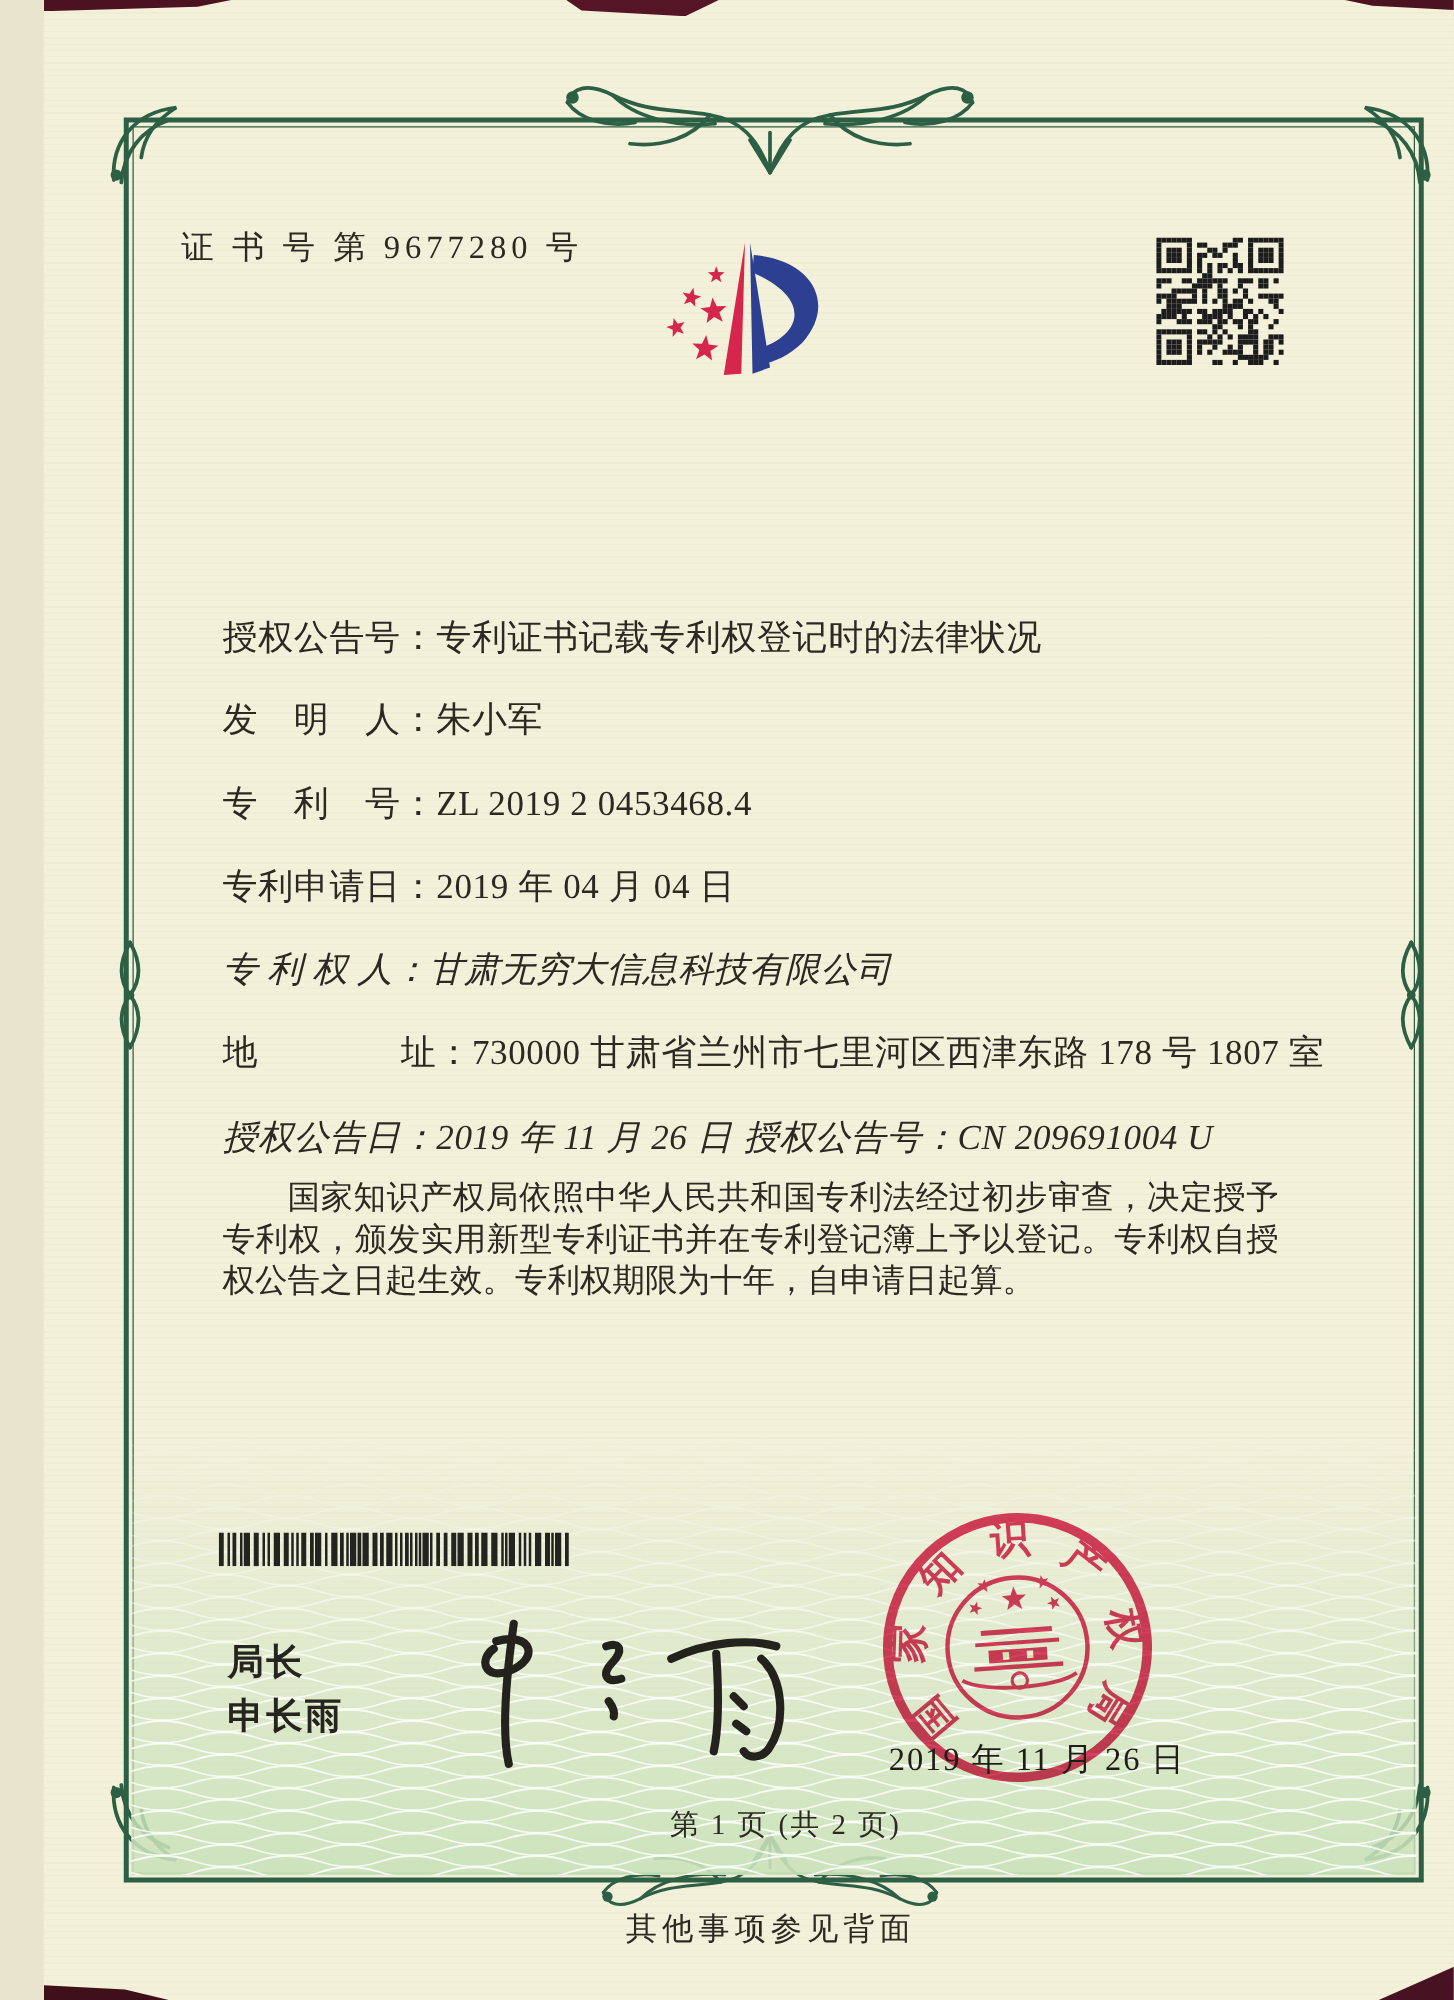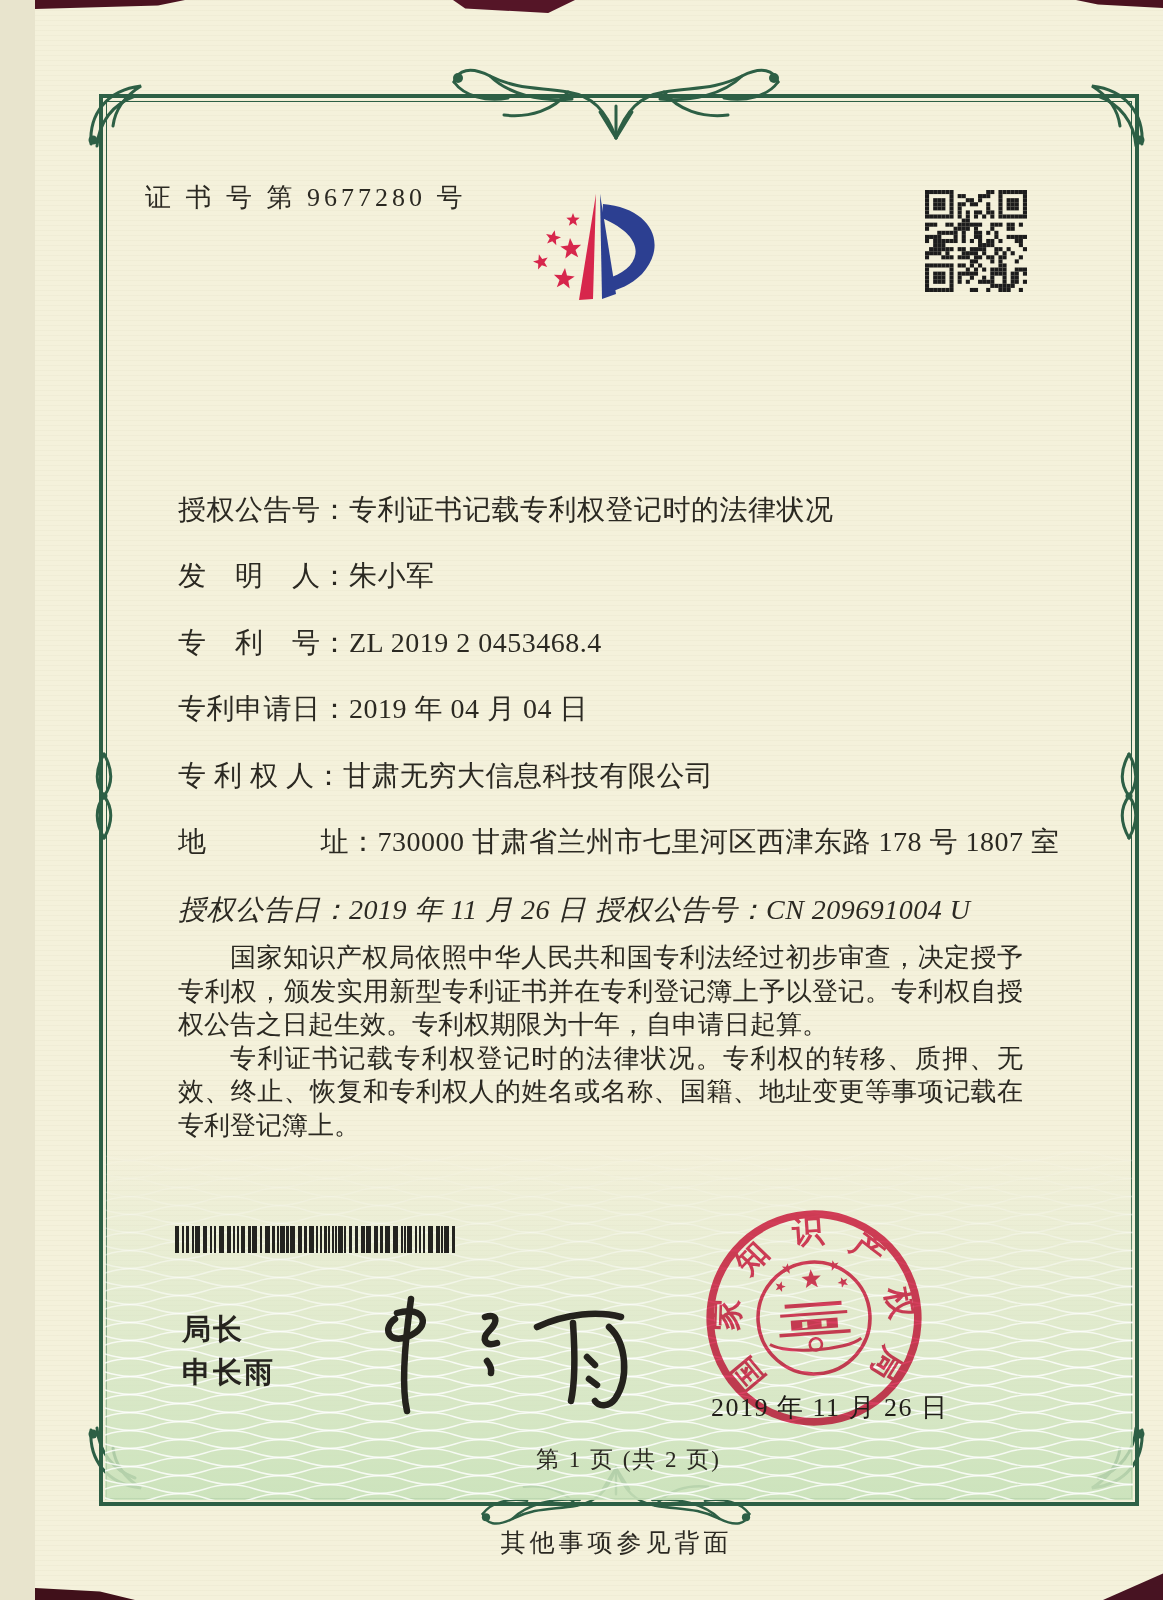--- a/index.html
+++ b/index.html
@@ -19,21 +19,21 @@
   .logo{left:468px;top:178px;width:175px;height:145px;}
   .qr{left:890px;top:190px;width:102px;height:102px;}
   .title{left:0;top:350px;width:1120px;text-align:center;font-size:55px;font-weight:bold;letter-spacing:7px;}
   
   .fields{position:absolute;left:143px;top:0;width:880px;height:960px;}
   .frow{position:absolute;left:0;font-size:28px;letter-spacing:.5px;white-space:nowrap;}
   .frow:nth-of-type(1){top:491px;}
   .frow:nth-of-type(2){top:557px;}
   .frow:nth-of-type(3){top:624px;}
   .frow:nth-of-type(4){top:690px;}
-  .frow:nth-of-type(5){top:757px;}
+  .frow:nth-of-type(5){top:757px;font-style:italic;}
   .frow:nth-of-type(6){top:823px;}
   .frow:nth-of-type(7){top:891px;font-style:italic;}
   .grant-pair{position:absolute;left:417px;top:0;white-space:nowrap;}
   
   .paras{position:absolute;left:143px;top:941px;width:845px;}
   .paras p{margin:0;font-size:26px;line-height:33.5px;text-indent:2em;text-align:justify;}
   
   .guilloche{left:70px;top:1150px;width:1028px;height:350px;
     background:linear-gradient(180deg, rgba(214,232,200,0) 0%, rgba(211,230,197,0.45) 38%, rgba(201,226,186,0.92) 100%);}
   .guilloche svg{position:absolute;left:0;top:0;width:100%;height:100%;}
@@ -462,21 +462,20 @@
     <div class="frow"><span>专 利 权 人：</span><span>甘肃无穷大信息科技有限公司</span></div>
     <div class="frow"><span>地　　　　址：</span><span>730000 甘肃省兰州市七里河区西津东路 178 号 1807 室</span></div>
     <div class="frow">
       <span>授权公告日：</span><span>2019 年 11 月 26 日</span>
       <span class="grant-pair"><span>授权公告号：</span><span>CN 209691004 U</span></span>
     </div>
   </div>
 
   <div class="paras">
     <p>国家知识产权局依照中华人民共和国专利法经过初步审查，决定授予专利权，颁发实用新型专利证书并在专利登记簿上予以登记。专利权自授权公告之日起生效。专利权期限为十年，自申请日起算。</p>
-    <p>专利证书记载专利权登记时的法律状况。专利权的转移、质押、无效、终止、恢复和专利权人的姓名或名称、国籍、地址变更等事项记载在专利登记簿上。</p>
   </div>
 
   <div class="abs guilloche">
     <svg id="waves" viewBox="0 0 1028 350" preserveAspectRatio="none">
         <g fill="none" stroke="#ffffff" stroke-width="1.4">
           <path d="M-100,6 q 25,8.4 50,0 q 25,-8.4 50,0 q 25,8.4 50,0 q 25,-8.4 50,0 q 25,8.4 50,0 q 25,-8.4 50,0 q 25,8.4 50,0 q 25,-8.4 50,0 q 25,8.4 50,0 q 25,-8.4 50,0 q 25,8.4 50,0 q 25,-8.4 50,0 q 25,8.4 50,0 q 25,-8.4 50,0 q 25,8.4 50,0 q 25,-8.4 50,0 q 25,8.4 50,0 q 25,-8.4 50,0 q 25,8.4 50,0 q 25,-8.4 50,0 q 25,8.4 50,0 q 25,-8.4 50,0 q 25,8.4 50,0 q 25,-8.4 50,0" opacity="0.10"></path>
           <path d="M-50,15 q 25,8.4 50,0 q 25,-8.4 50,0 q 25,8.4 50,0 q 25,-8.4 50,0 q 25,8.4 50,0 q 25,-8.4 50,0 q 25,8.4 50,0 q 25,-8.4 50,0 q 25,8.4 50,0 q 25,-8.4 50,0 q 25,8.4 50,0 q 25,-8.4 50,0 q 25,8.4 50,0 q 25,-8.4 50,0 q 25,8.4 50,0 q 25,-8.4 50,0 q 25,8.4 50,0 q 25,-8.4 50,0 q 25,8.4 50,0 q 25,-8.4 50,0 q 25,8.4 50,0 q 25,-8.4 50,0 q 25,8.4 50,0 q 25,-8.4 50,0" opacity="0.10"></path>
           <path d="M-100,24 q 25,8.4 50,0 q 25,-8.4 50,0 q 25,8.4 50,0 q 25,-8.4 50,0 q 25,8.4 50,0 q 25,-8.4 50,0 q 25,8.4 50,0 q 25,-8.4 50,0 q 25,8.4 50,0 q 25,-8.4 50,0 q 25,8.4 50,0 q 25,-8.4 50,0 q 25,8.4 50,0 q 25,-8.4 50,0 q 25,8.4 50,0 q 25,-8.4 50,0 q 25,8.4 50,0 q 25,-8.4 50,0 q 25,8.4 50,0 q 25,-8.4 50,0 q 25,8.4 50,0 q 25,-8.4 50,0 q 25,8.4 50,0 q 25,-8.4 50,0" opacity="0.10"></path>
           <path d="M-50,33 q 25,8.4 50,0 q 25,-8.4 50,0 q 25,8.4 50,0 q 25,-8.4 50,0 q 25,8.4 50,0 q 25,-8.4 50,0 q 25,8.4 50,0 q 25,-8.4 50,0 q 25,8.4 50,0 q 25,-8.4 50,0 q 25,8.4 50,0 q 25,-8.4 50,0 q 25,8.4 50,0 q 25,-8.4 50,0 q 25,8.4 50,0 q 25,-8.4 50,0 q 25,8.4 50,0 q 25,-8.4 50,0 q 25,8.4 50,0 q 25,-8.4 50,0 q 25,8.4 50,0 q 25,-8.4 50,0 q 25,8.4 50,0 q 25,-8.4 50,0" opacity="0.11"></path>
           <path d="M-100,42 q 25,8.4 50,0 q 25,-8.4 50,0 q 25,8.4 50,0 q 25,-8.4 50,0 q 25,8.4 50,0 q 25,-8.4 50,0 q 25,8.4 50,0 q 25,-8.4 50,0 q 25,8.4 50,0 q 25,-8.4 50,0 q 25,8.4 50,0 q 25,-8.4 50,0 q 25,8.4 50,0 q 25,-8.4 50,0 q 25,8.4 50,0 q 25,-8.4 50,0 q 25,8.4 50,0 q 25,-8.4 50,0 q 25,8.4 50,0 q 25,-8.4 50,0 q 25,8.4 50,0 q 25,-8.4 50,0 q 25,8.4 50,0 q 25,-8.4 50,0" opacity="0.15"></path>

